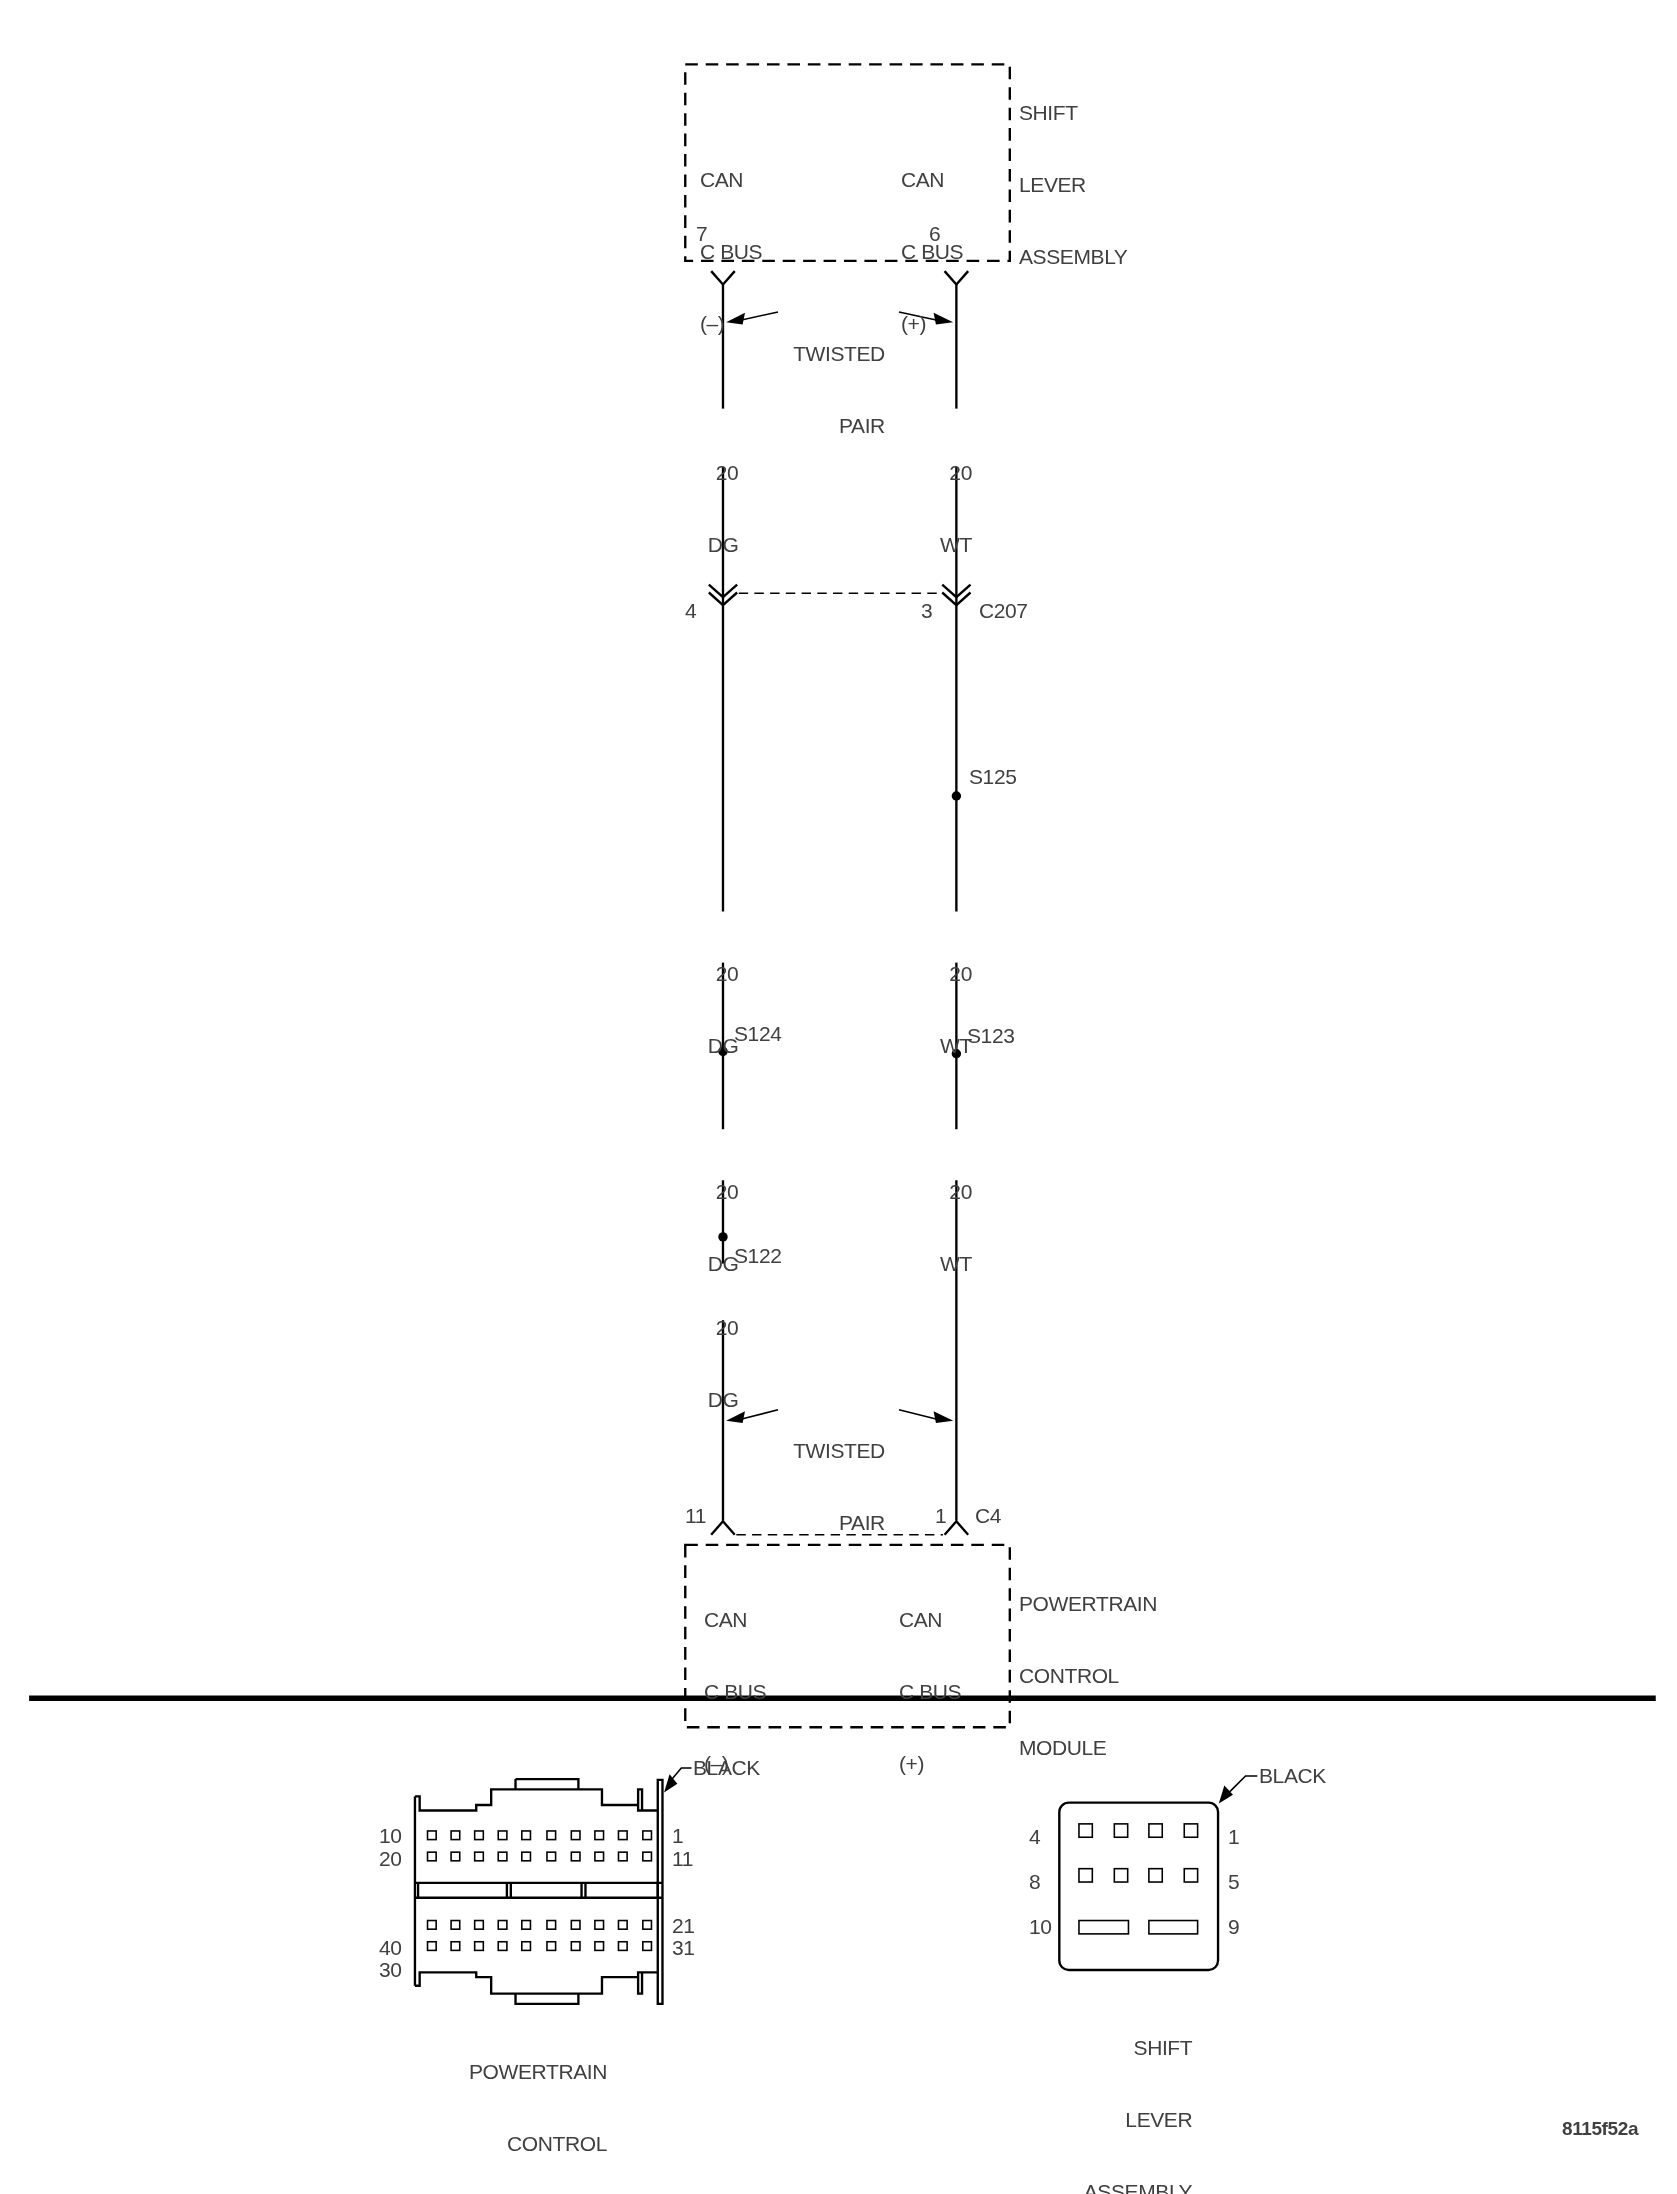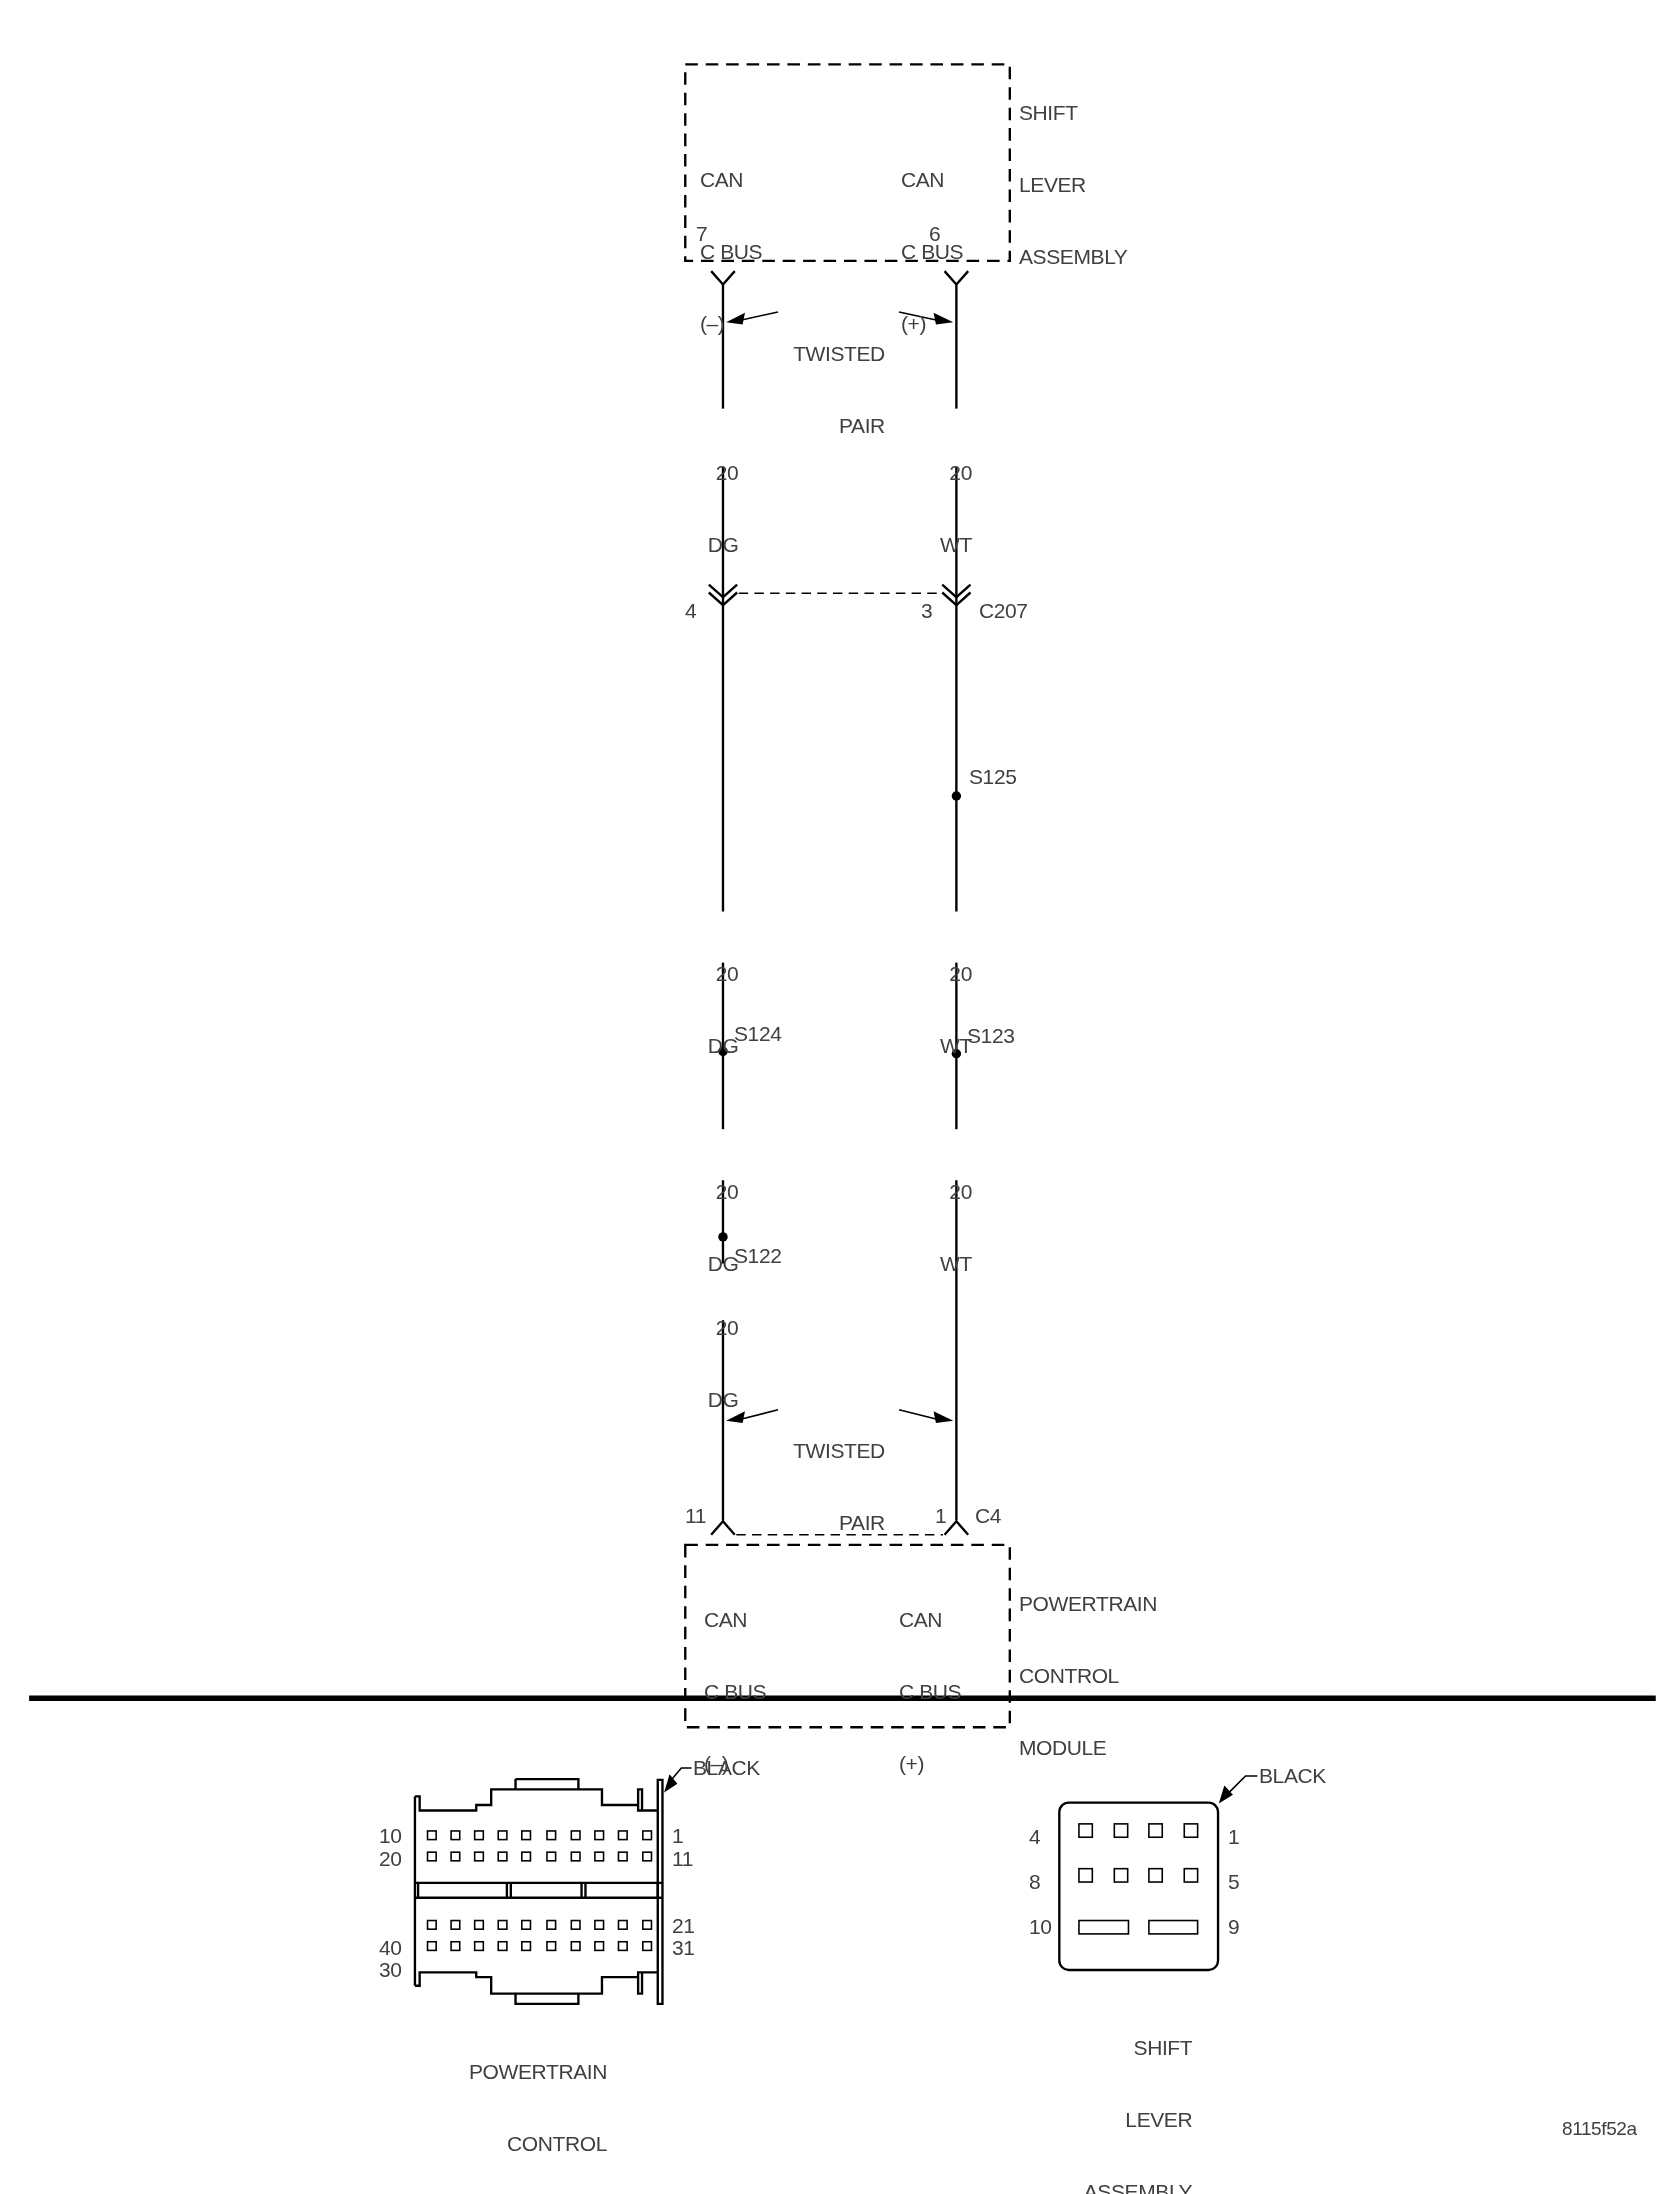--- a/index.html
+++ b/index.html
@@ -2,21 +2,21 @@
 <html style="font-size:12.6px"><head>
 <meta charset="utf-8">
 <style>
   html, body { margin:0; padding:0; background:#ffffff; }
   body { width:1677px; height:2194px; position:relative; overflow:hidden;
          font-family:"Liberation Sans", sans-serif; color:#000; }
   svg.diagram { position:absolute; left:0; top:0; }
   .t { position:absolute; font-family:"Liberation Sans", sans-serif; font-size:21px; line-height:24px; color:#404040; white-space:pre; letter-spacing:-0.4px; }
   .c { text-align:right; transform:translateX(-50%); }
   .stack span { display:block; }
-  .bold { font-weight:normal; }
+  .bold { font-weight:bold; }
 </style>
 </head>
 <body>
 
 <svg class="diagram" width="1677" height="2194" viewBox="0 0 2134 2792">
   <g stroke="#000" fill="none" stroke-width="3">
 
     <rect x="872" y="82" width="413" height="250" stroke-dasharray="16,10"></rect>
 
     <path d="M905 345 L920 362 L935 345"></path>

